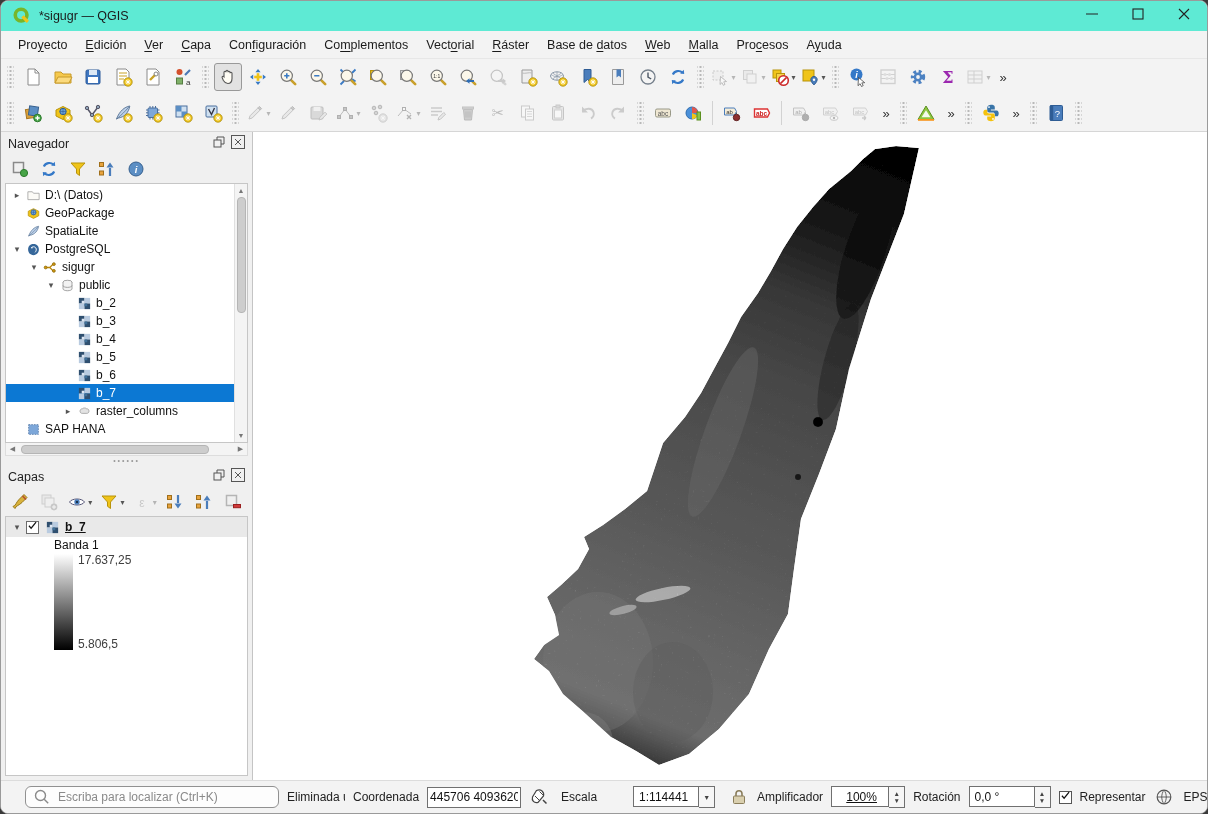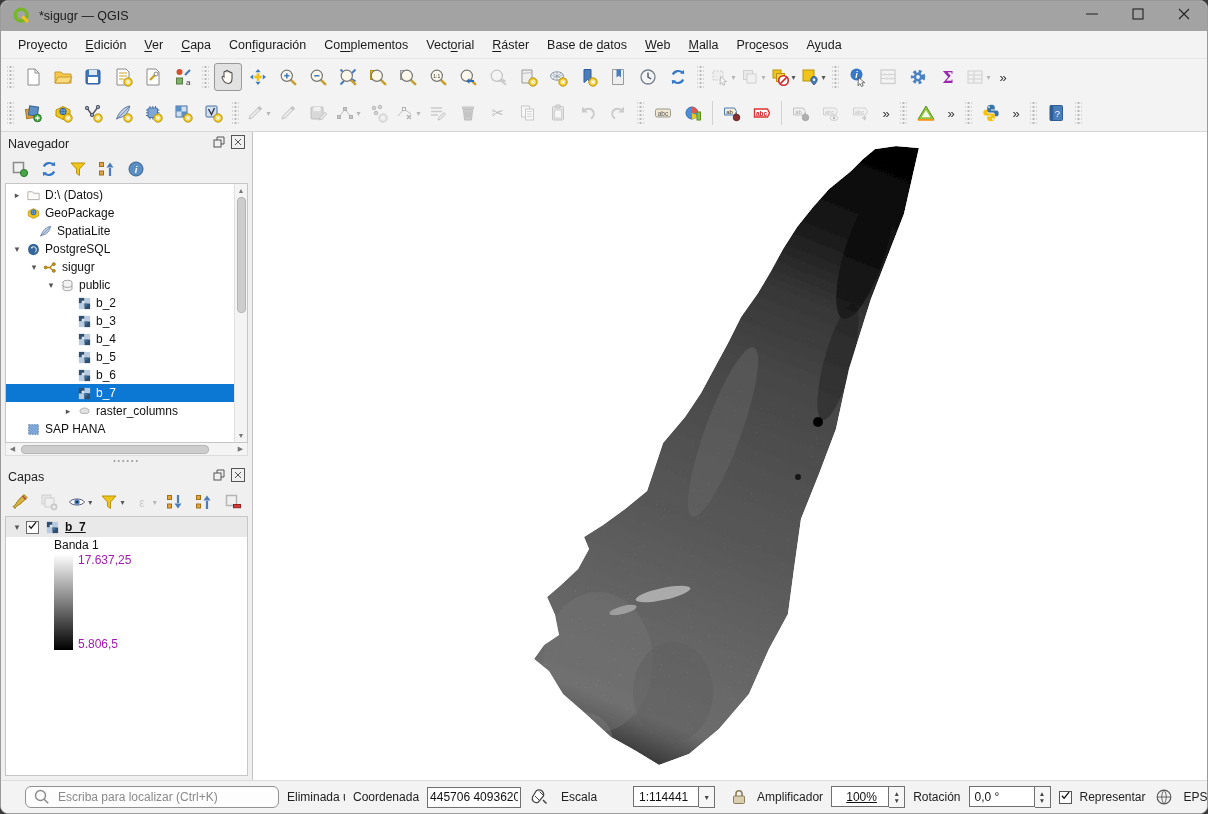--- a/index.html
+++ b/index.html
@@ -1,19 +1,19 @@
 <!DOCTYPE html>
 <html><head>
 <meta charset="utf-8">
 <style>
   html,body{margin:0;padding:0;background:#3a3a3a;font-family:"Liberation Sans","DejaVu Sans",sans-serif;}
   *{box-sizing:border-box;}
   .window{width:1208px;height:814px;background:#f3f3f3;border-radius:8px;overflow:hidden;border:1px solid #9a9a9a;display:flex;flex-direction:column;}
   
-  .titlebar{height:30px;display:flex;align-items:center;padding-left:12px;background:#a3a3a3;flex:0 0 auto;}
+  .titlebar{height:30px;display:flex;align-items:center;padding-left:12px;background:#5eead4;flex:0 0 auto;}
   .titlebar .appicon{width:18px;height:18px;margin-right:8px;}
   .titlebar .title{font-size:12.5px;color:#1b1b1b;}
   .win-controls{margin-left:auto;display:flex;height:30px;}
   .win-btn{width:46px;height:30px;display:flex;align-items:center;justify-content:center;}
   
   .menubar{height:28px;display:flex;align-items:center;padding-left:8px;background:#f3f3f3;border-bottom:1px solid #e7e7e7;flex:0 0 auto;}
   .mitem{font-size:12.5px;color:#1b1b1b;padding:4px 9px;border-radius:4px;}
   .mitem u{text-underline-offset:2px;}
   
   .toolbar{display:flex;align-items:center;background:#f3f3f3;padding:0 2px;flex:0 0 auto;}
@@ -58,21 +58,21 @@
   
   .layersbox{flex:1;margin:0 4px 4px 4px;background:#fff;border:1px solid #c6c6c6;overflow:hidden;font-size:12px;}
   .lrow{display:flex;align-items:center;height:20px;background:#e9e9e9;padding-left:4px;}
   .lrow .exp{width:14px;}
   .cb{width:13px;height:13px;border:1px solid #6b6b6b;background:#fff;display:flex;align-items:center;justify-content:center;margin:0 4px 0 2px;}
   .cb svg{width:11px;height:11px;}
   .lname{font-weight:bold;text-decoration:underline;padding-left:4px;color:#111;}
   .band{padding-left:48px;height:16px;line-height:16px;color:#111;}
   .legend{display:flex;padding-left:48px;margin-top:1px;}
   .ramp{width:19px;height:96px;background:linear-gradient(#ffffff,#000000);}
-  .vals{display:flex;flex-direction:column;justify-content:space-between;padding-left:5px;font-size:12px;color:#a21caf;}
+  .vals{display:flex;flex-direction:column;justify-content:space-between;padding-left:5px;font-size:12px;color:#404040;}
   .vals span{line-height:12px;}
   
   .canvas{flex:1;background:#fff;position:relative;overflow:hidden;}
   
   .statusbar{height:33px;background:#f3f3f3;border-top:1px solid #dcdcdc;display:flex;align-items:center;padding:0 24px;gap:8px;font-size:12px;color:#222;flex:0 0 auto;}
   .locator{width:254px;height:22px;border:1px solid #919191;border-radius:6px;background:#fdfdfd;display:flex;align-items:center;padding:0 6px;gap:4px;flex:0 0 auto;}
   .locator input{border:none;outline:none;background:transparent;font-size:12px;width:100%;color:#333;font-family:inherit;}
   .locator input::placeholder{color:#8a8a8a;}
   .statmsg{width:58px;overflow:hidden;white-space:nowrap;flex:0 0 58px;}
   .slabel{white-space:nowrap;}
@@ -804,21 +804,21 @@
               <span class="exp"></span>
               <span class="ticon">
                 <svg viewBox="0 0 20 20" width="20" height="20">
                   <path d="M3 7l7-3.5L17 7v6l-7 3.5L3 13z" fill="#f0c419" stroke="#b8930b"></path>
                   <circle cx="10" cy="8.5" r="3.4" fill="#6aa2d8" stroke="#2e5c94"></circle>
                   <path d="M6.6 8.5h6.8M10 5.1v6.8" stroke="#2e5c94" stroke-width=".6"></path>
                 </svg>
               </span>
               <span class="tlabel">GeoPackage</span>
             </div>
-            <div class="trow" style="padding-left:16px">
+            <div class="trow" style="padding-left:4px">
               <span class="exp"></span>
               <span class="ticon">
                 <svg viewBox="0 0 20 20" width="20" height="20">
                   <path d="M3.5 16C6.5 8 11.5 4 16.8 3c-1 6-5 11-11.3 12l-2 1z" fill="#bcd0e8" stroke="#5f7a9a"></path>
                   <path d="M3.5 16C8.5 12 12.5 8 15.8 4" fill="none" stroke="#5f7a9a" stroke-width=".8"></path>
                 </svg>
               </span>
               <span class="tlabel">SpatiaLite</span>
             </div>
             <div class="trow" style="padding-left:4px">

